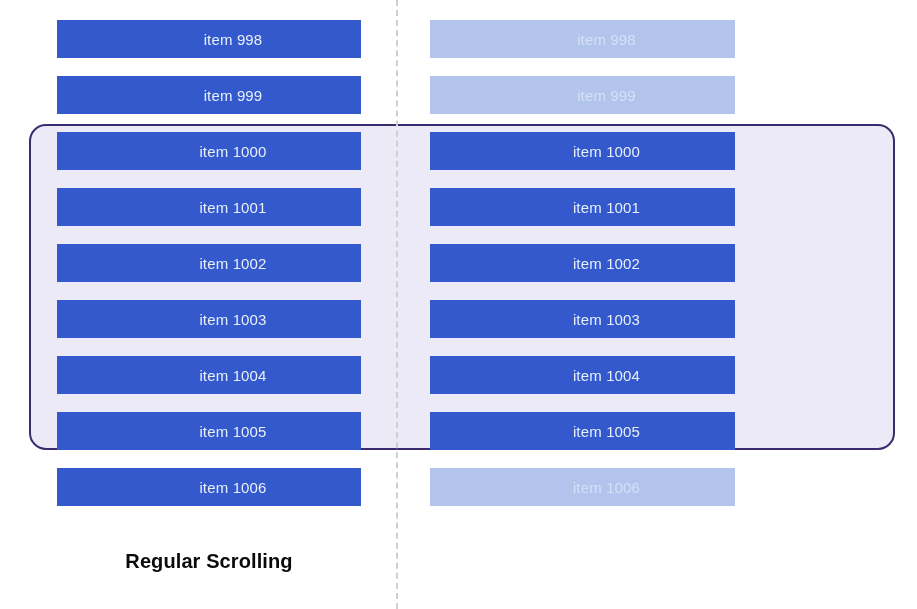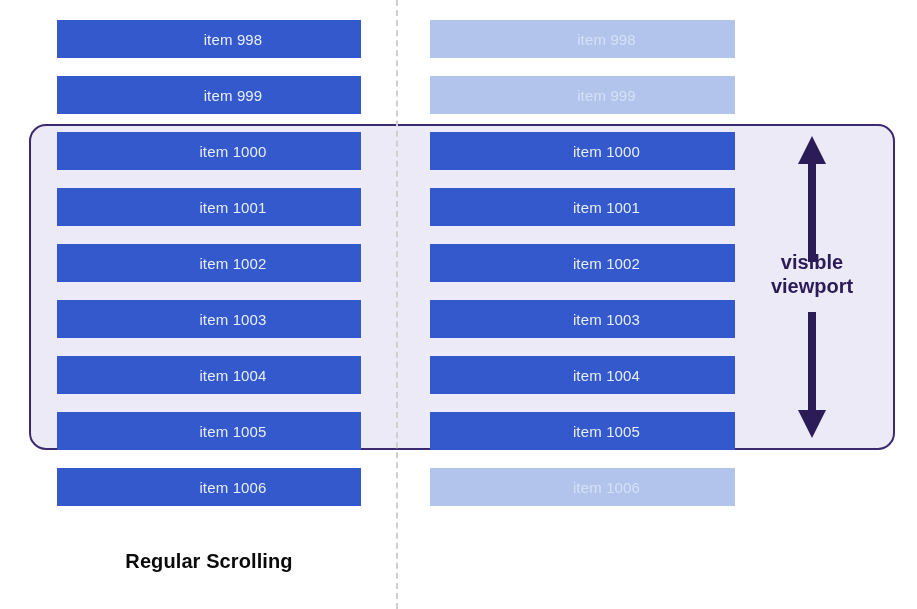--- a/index.html
+++ b/index.html
@@ -138,30 +138,16 @@
       <div class="bar ghost" style="top: 76px; height: 38px;">item 999</div>
       <div class="bar solid" style="top: 132px; height: 38px;">item 1000</div>
       <div class="bar solid" style="top: 188px; height: 38px;">item 1001</div>
       <div class="bar solid" style="top: 244px; height: 38px;">item 1002</div>
       <div class="bar solid" style="top: 300px; height: 38px;">item 1003</div>
       <div class="bar solid" style="top: 356px; height: 38px;">item 1004</div>
       <div class="bar solid" style="top: 412px; height: 38px;">item 1005</div>
       <div class="bar ghost" style="top: 468px; height: 38px;">item 1006</div>
     </div>
 
-  <div class="annot">
-    <svg width="120" height="314" viewBox="0 0 120 314">
-
-      <path d="M60 6 L74 34 L46 34 Z" fill="#2b1b57"></path>
-      <rect x="56" y="32" width="8" height="100" fill="#2b1b57"></rect>
-
-      <rect x="56" y="182" width="8" height="100" fill="#2b1b57"></rect>
-      <path d="M60 308 L74 280 L46 280 Z" fill="#2b1b57"></path>
-    </svg>
-    <div class="annot-label">
-      <span>visible</span>
-      <span>viewport</span>
-    </div>
-  </div>
 
   <div class="caption left">Regular Scrolling</div>
 
 </div>
 
 </body></html>

